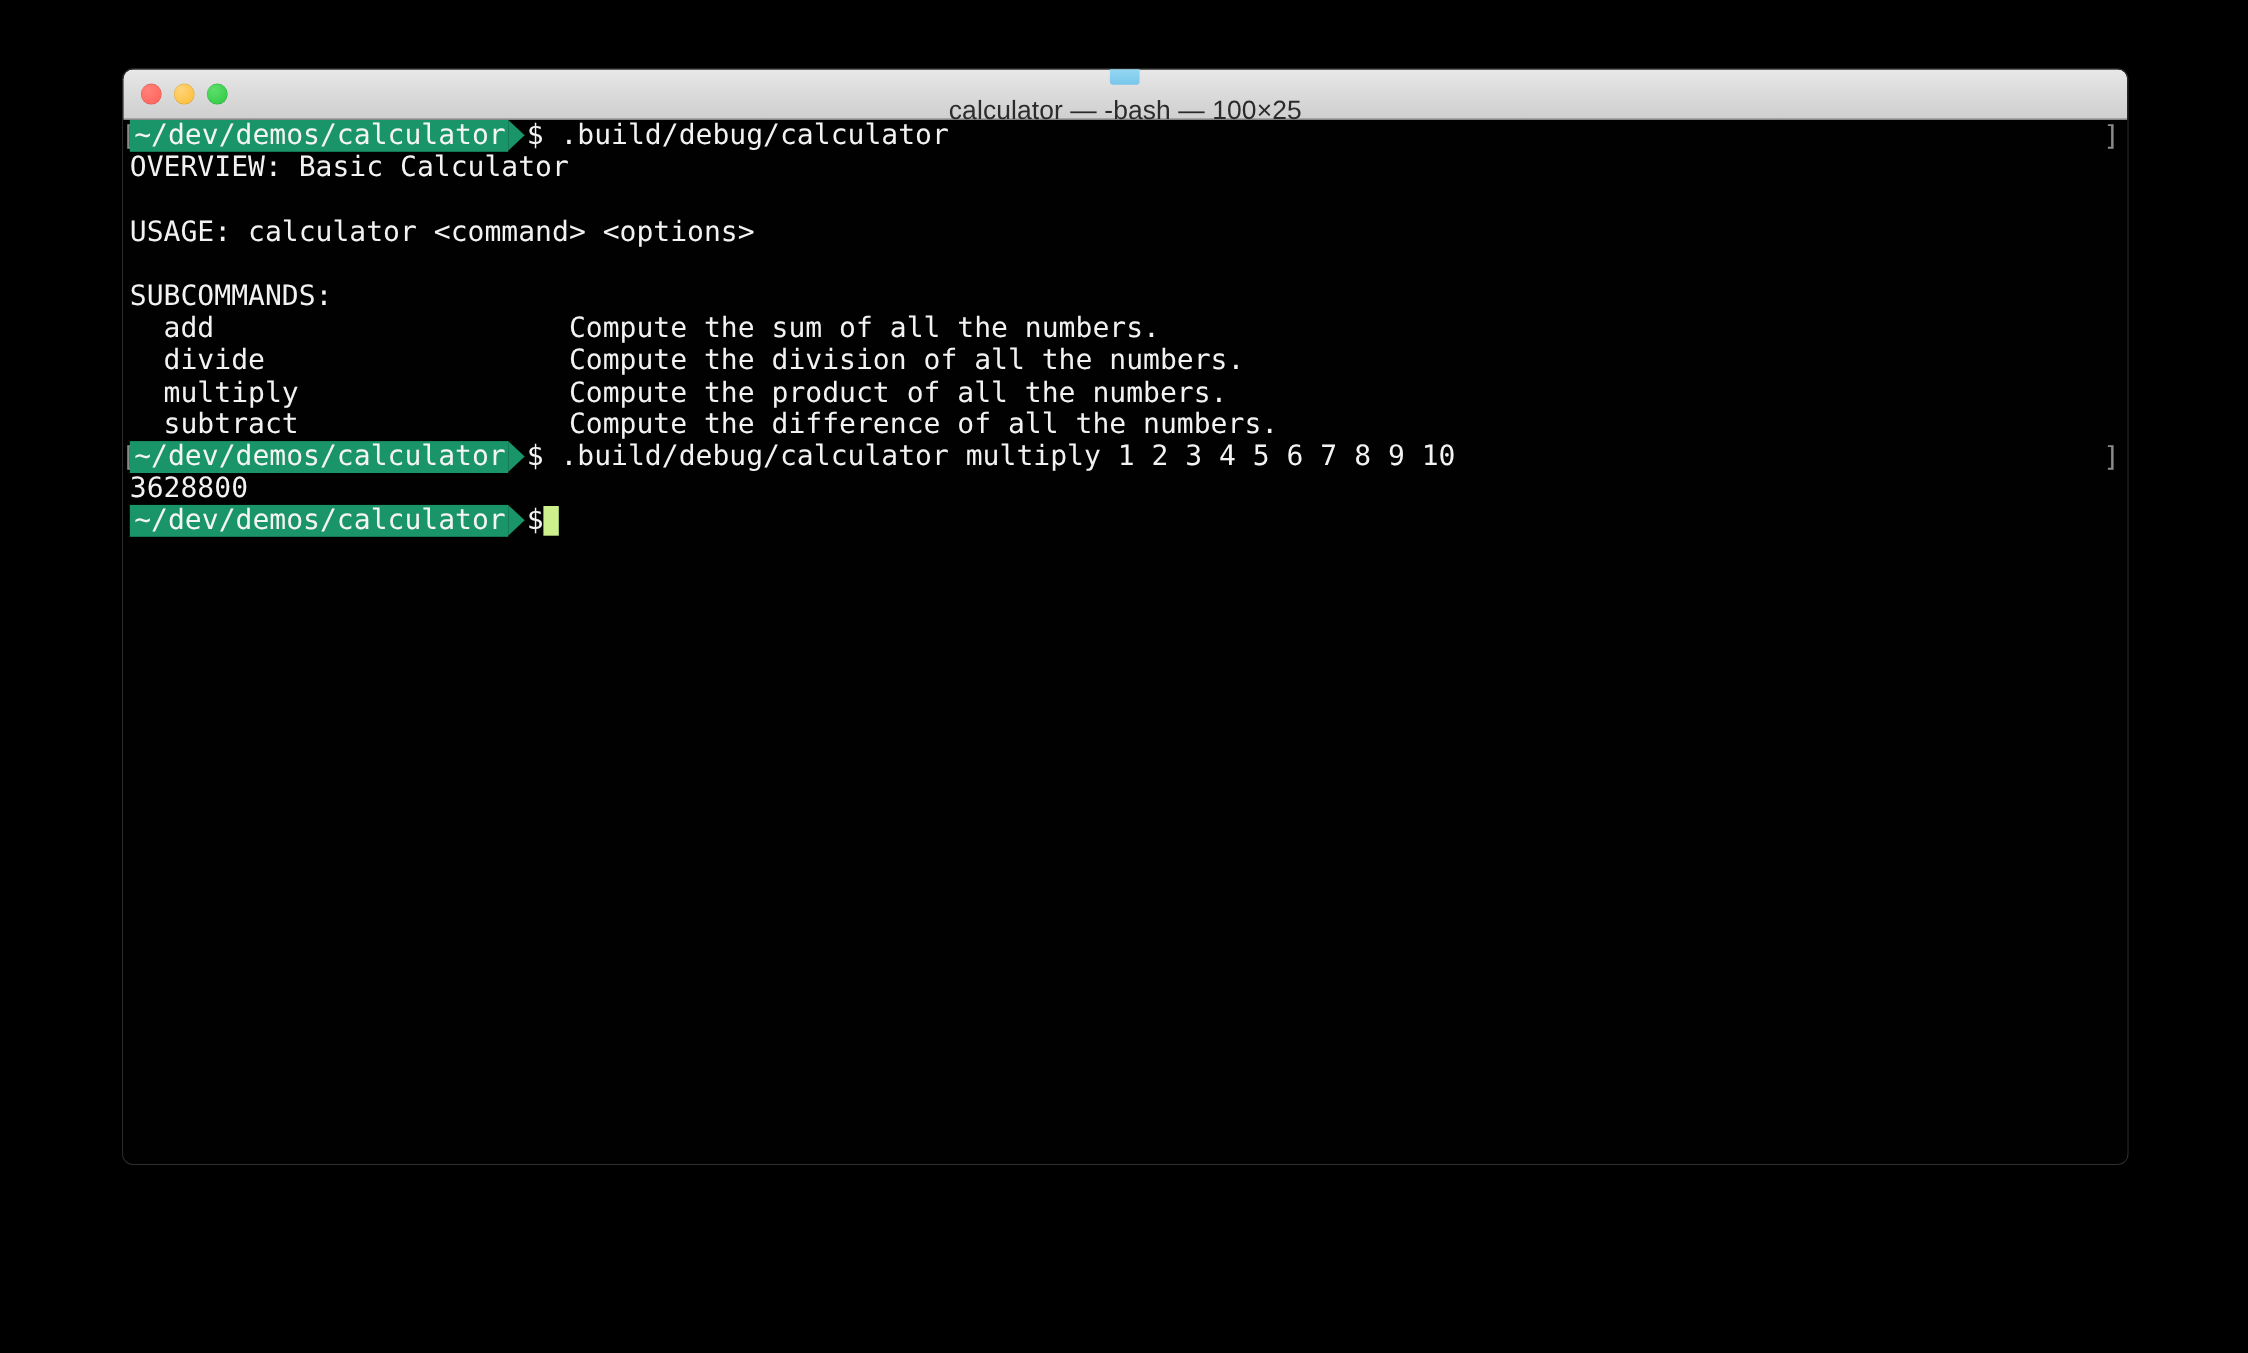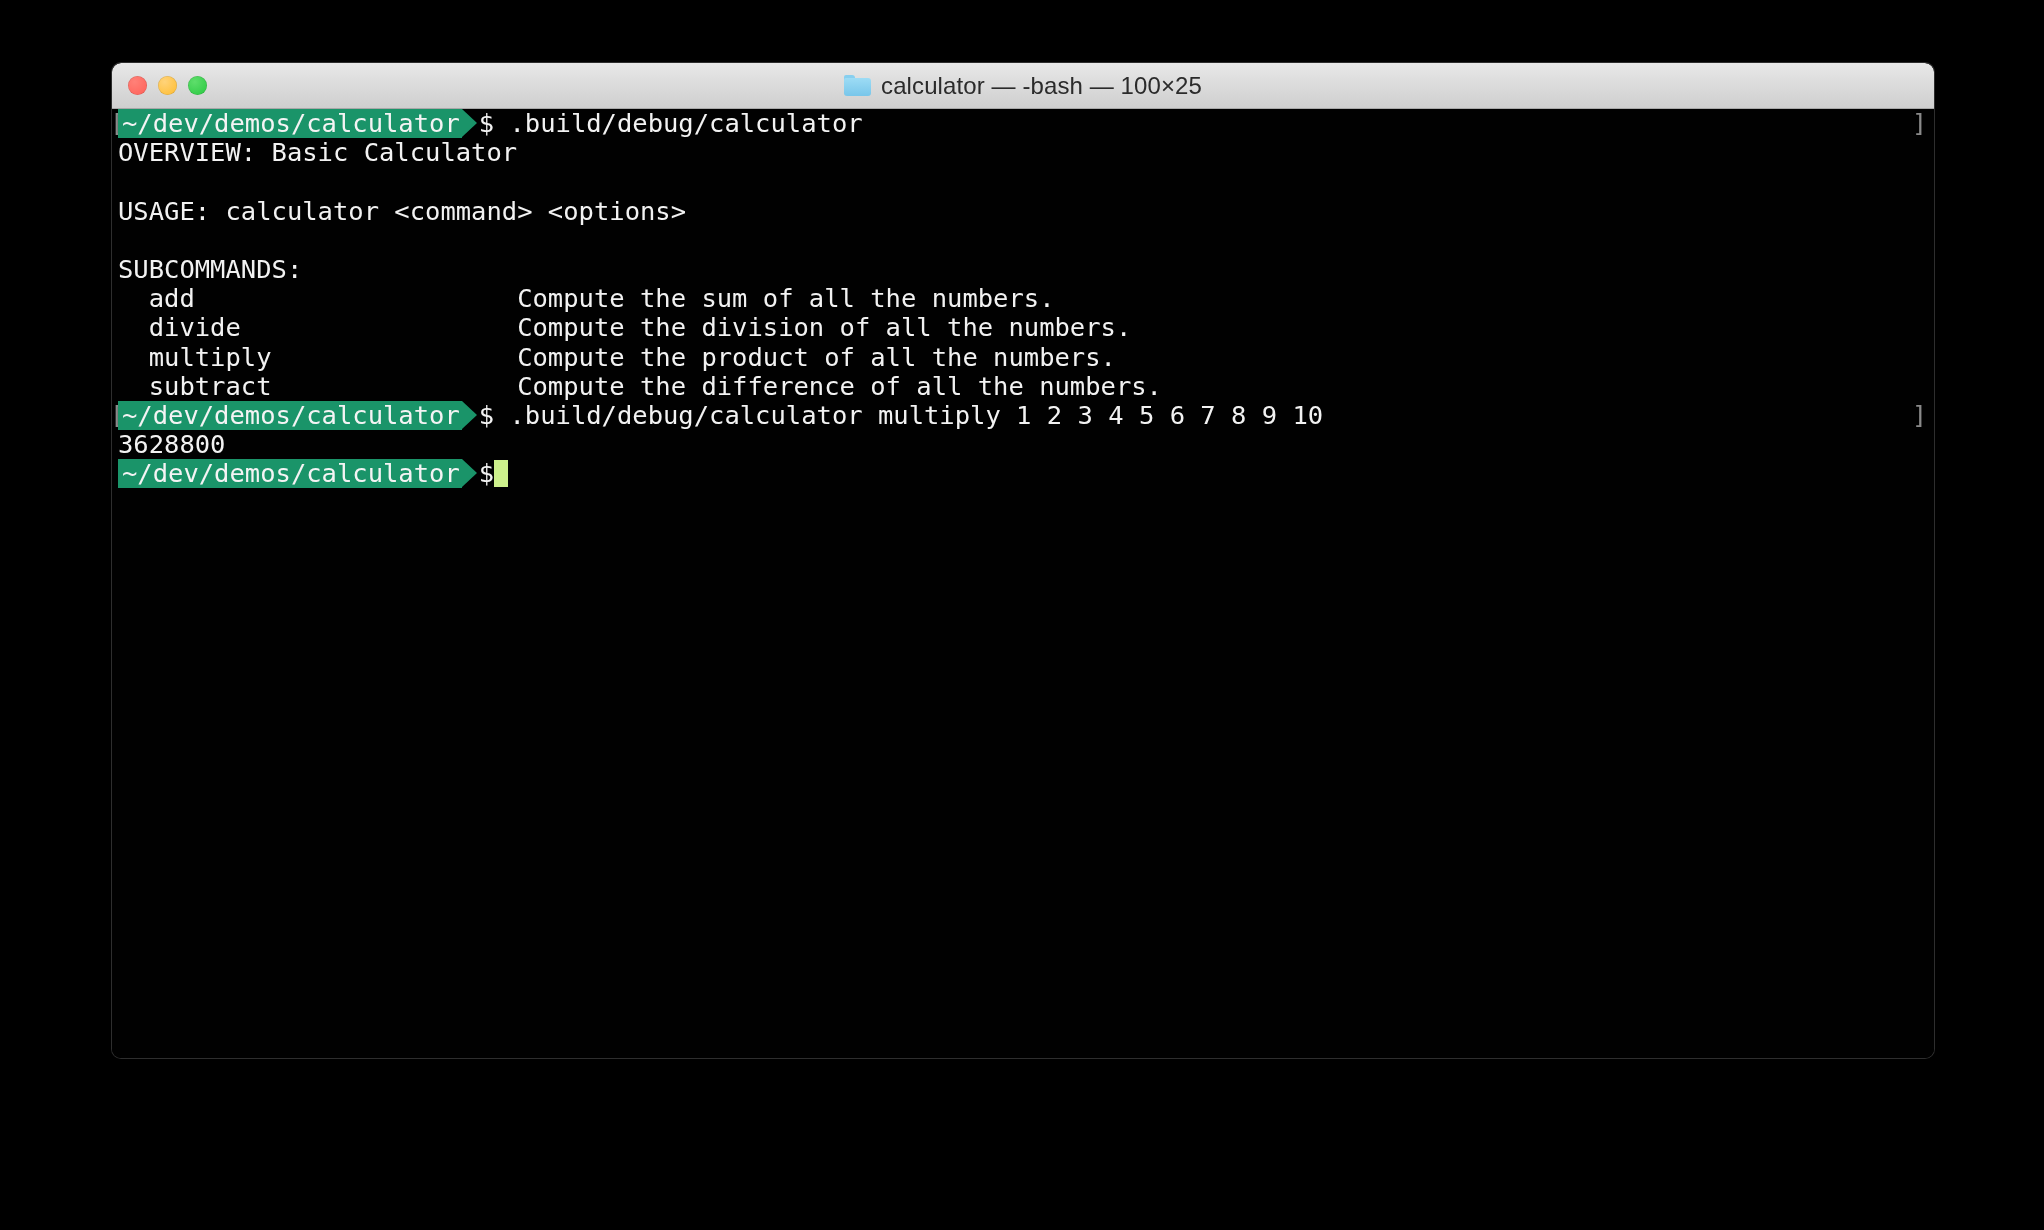--- a/index.html
+++ b/index.html
@@ -60,20 +60,21 @@
     display: block;
   }
   .light.close   { background: radial-gradient(circle at 35% 30%, #ff8178, #ff5f57); box-shadow: inset 0 0 0 0.5px rgba(0,0,0,.14); }
   .light.min     { background: radial-gradient(circle at 35% 30%, #ffd37a, #febc2e); box-shadow: inset 0 0 0 0.5px rgba(0,0,0,.14); }
   .light.max     { background: radial-gradient(circle at 35% 30%, #5ede6b, #28c840); box-shadow: inset 0 0 0 0.5px rgba(0,0,0,.14); }
 
   .title-block {
     display: flex;
     align-items: center;
     gap: 10px;
+    flex-direction: column;
   }
 
   .folder-icon {
     width: 27px;
     height: 21px;
     position: relative;
     display: inline-block;
   }
   .folder-icon .tab {
     position: absolute;

